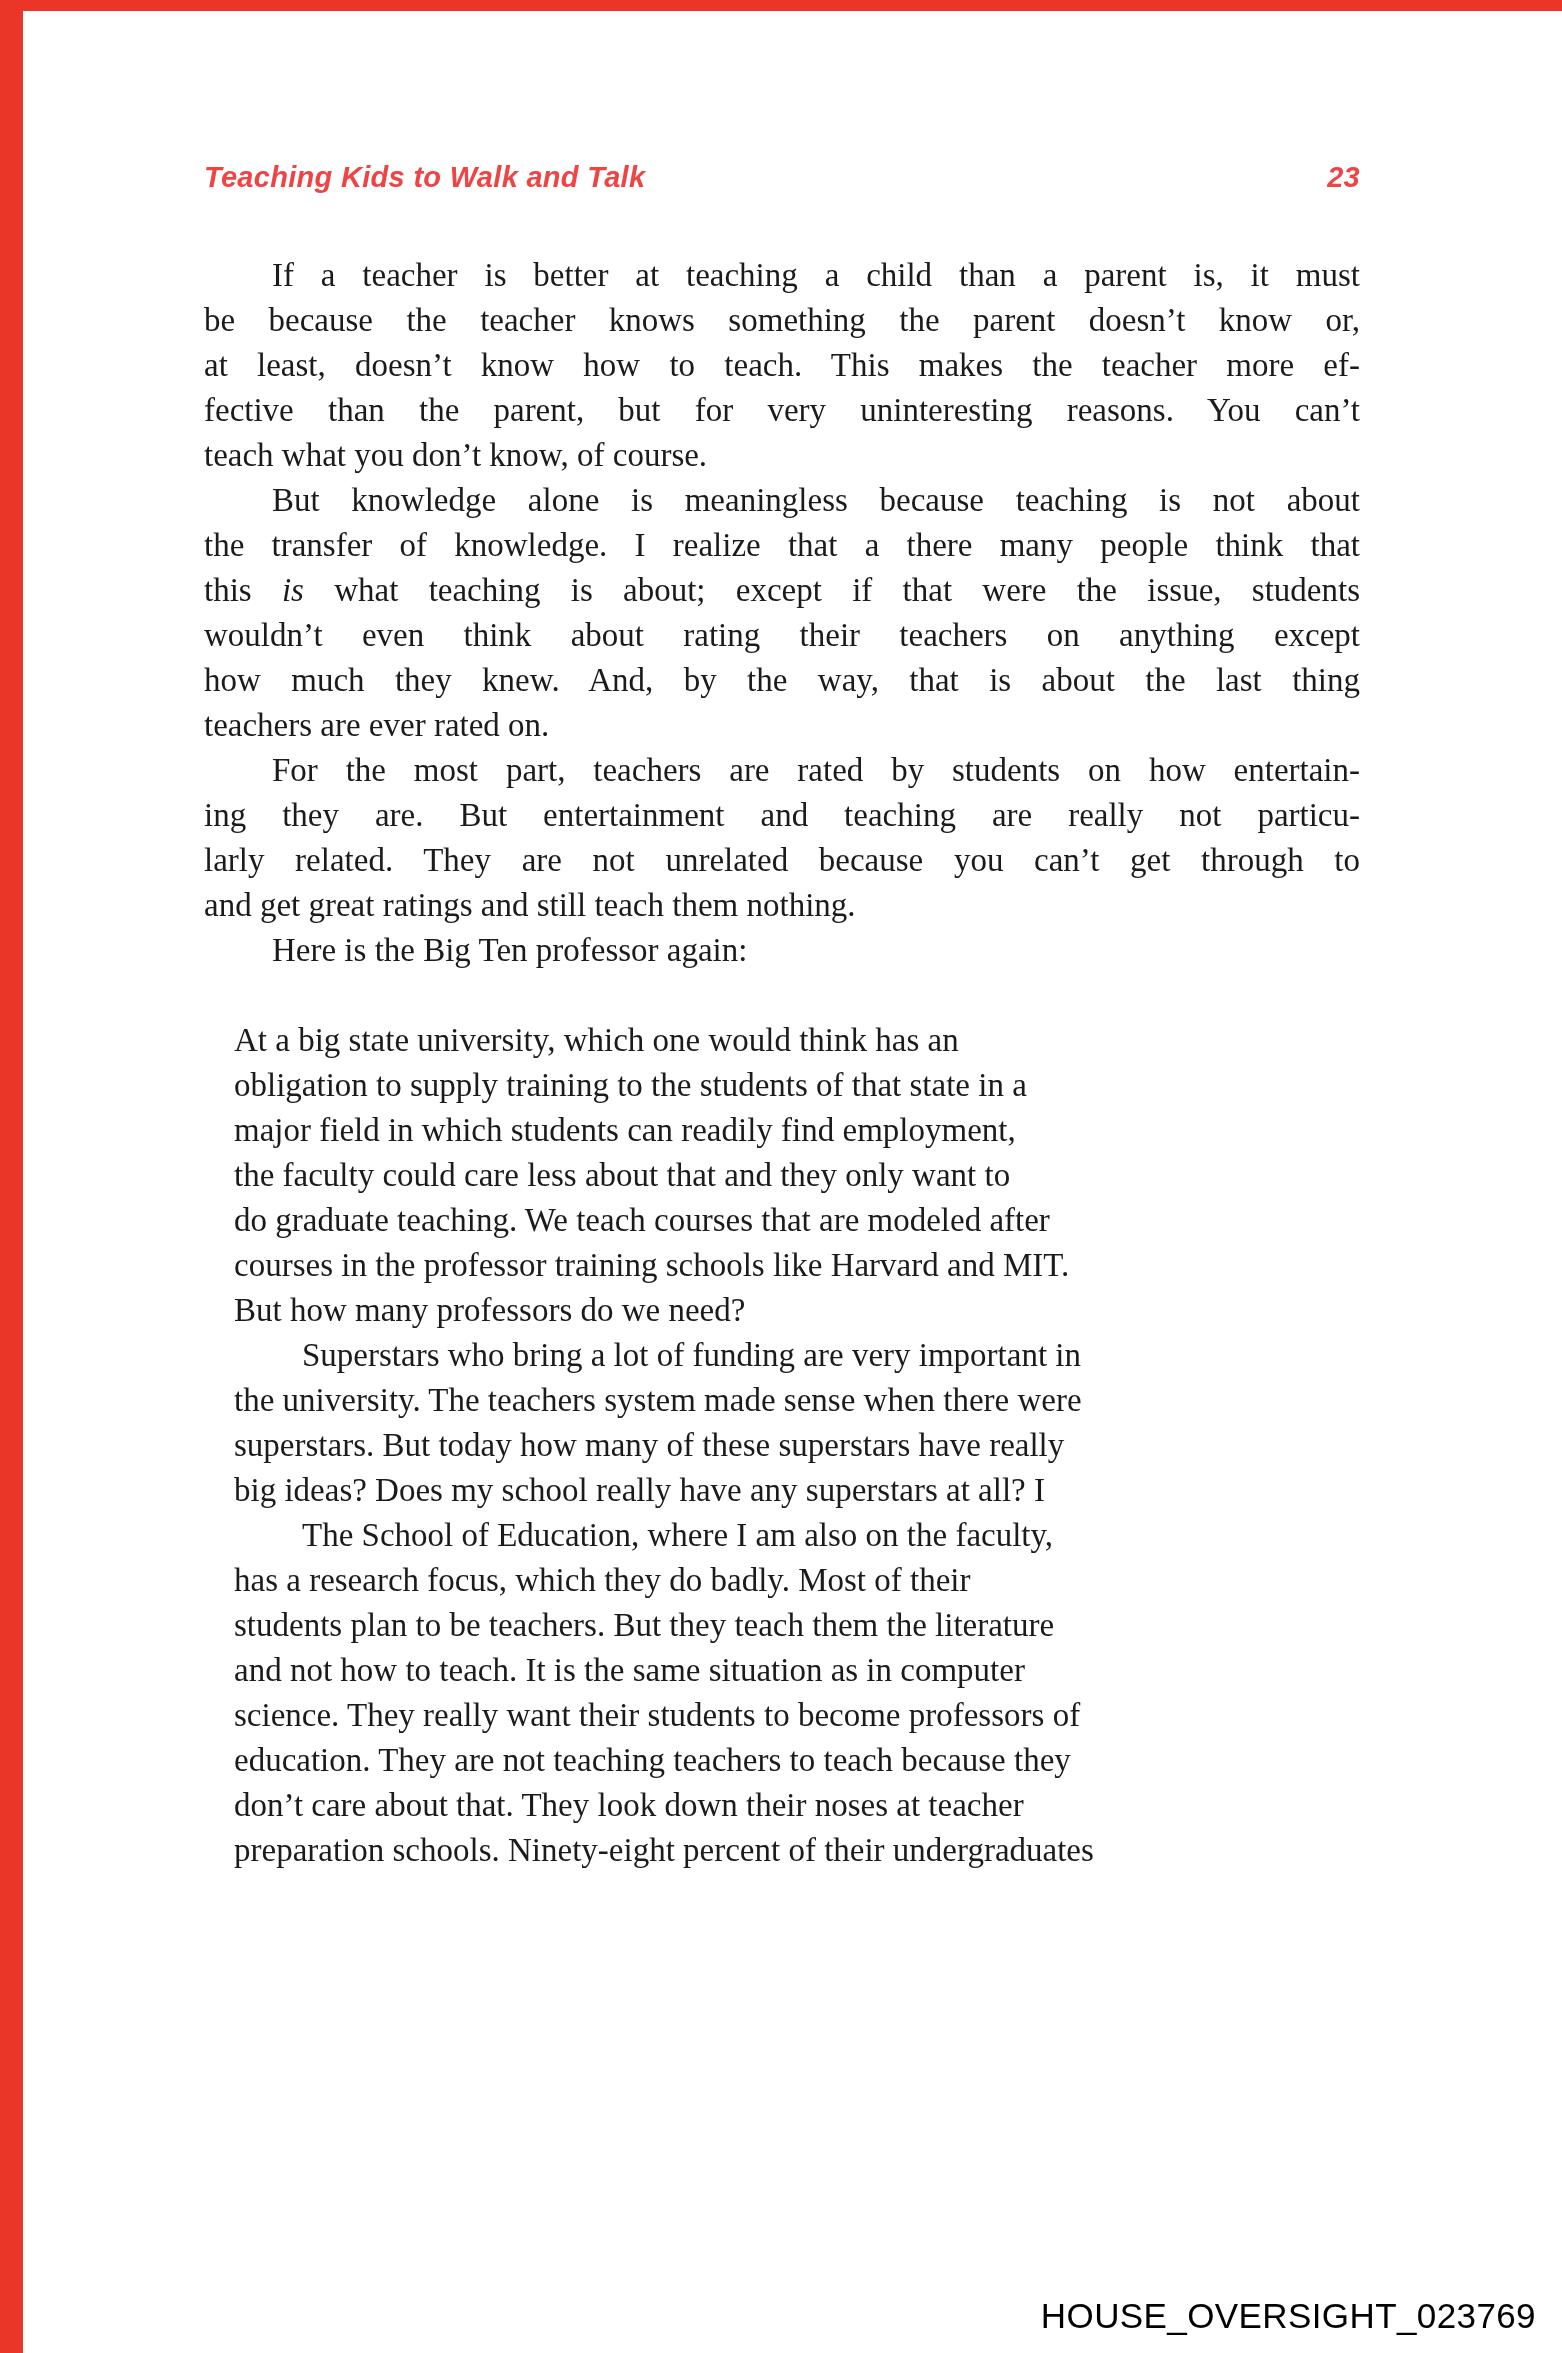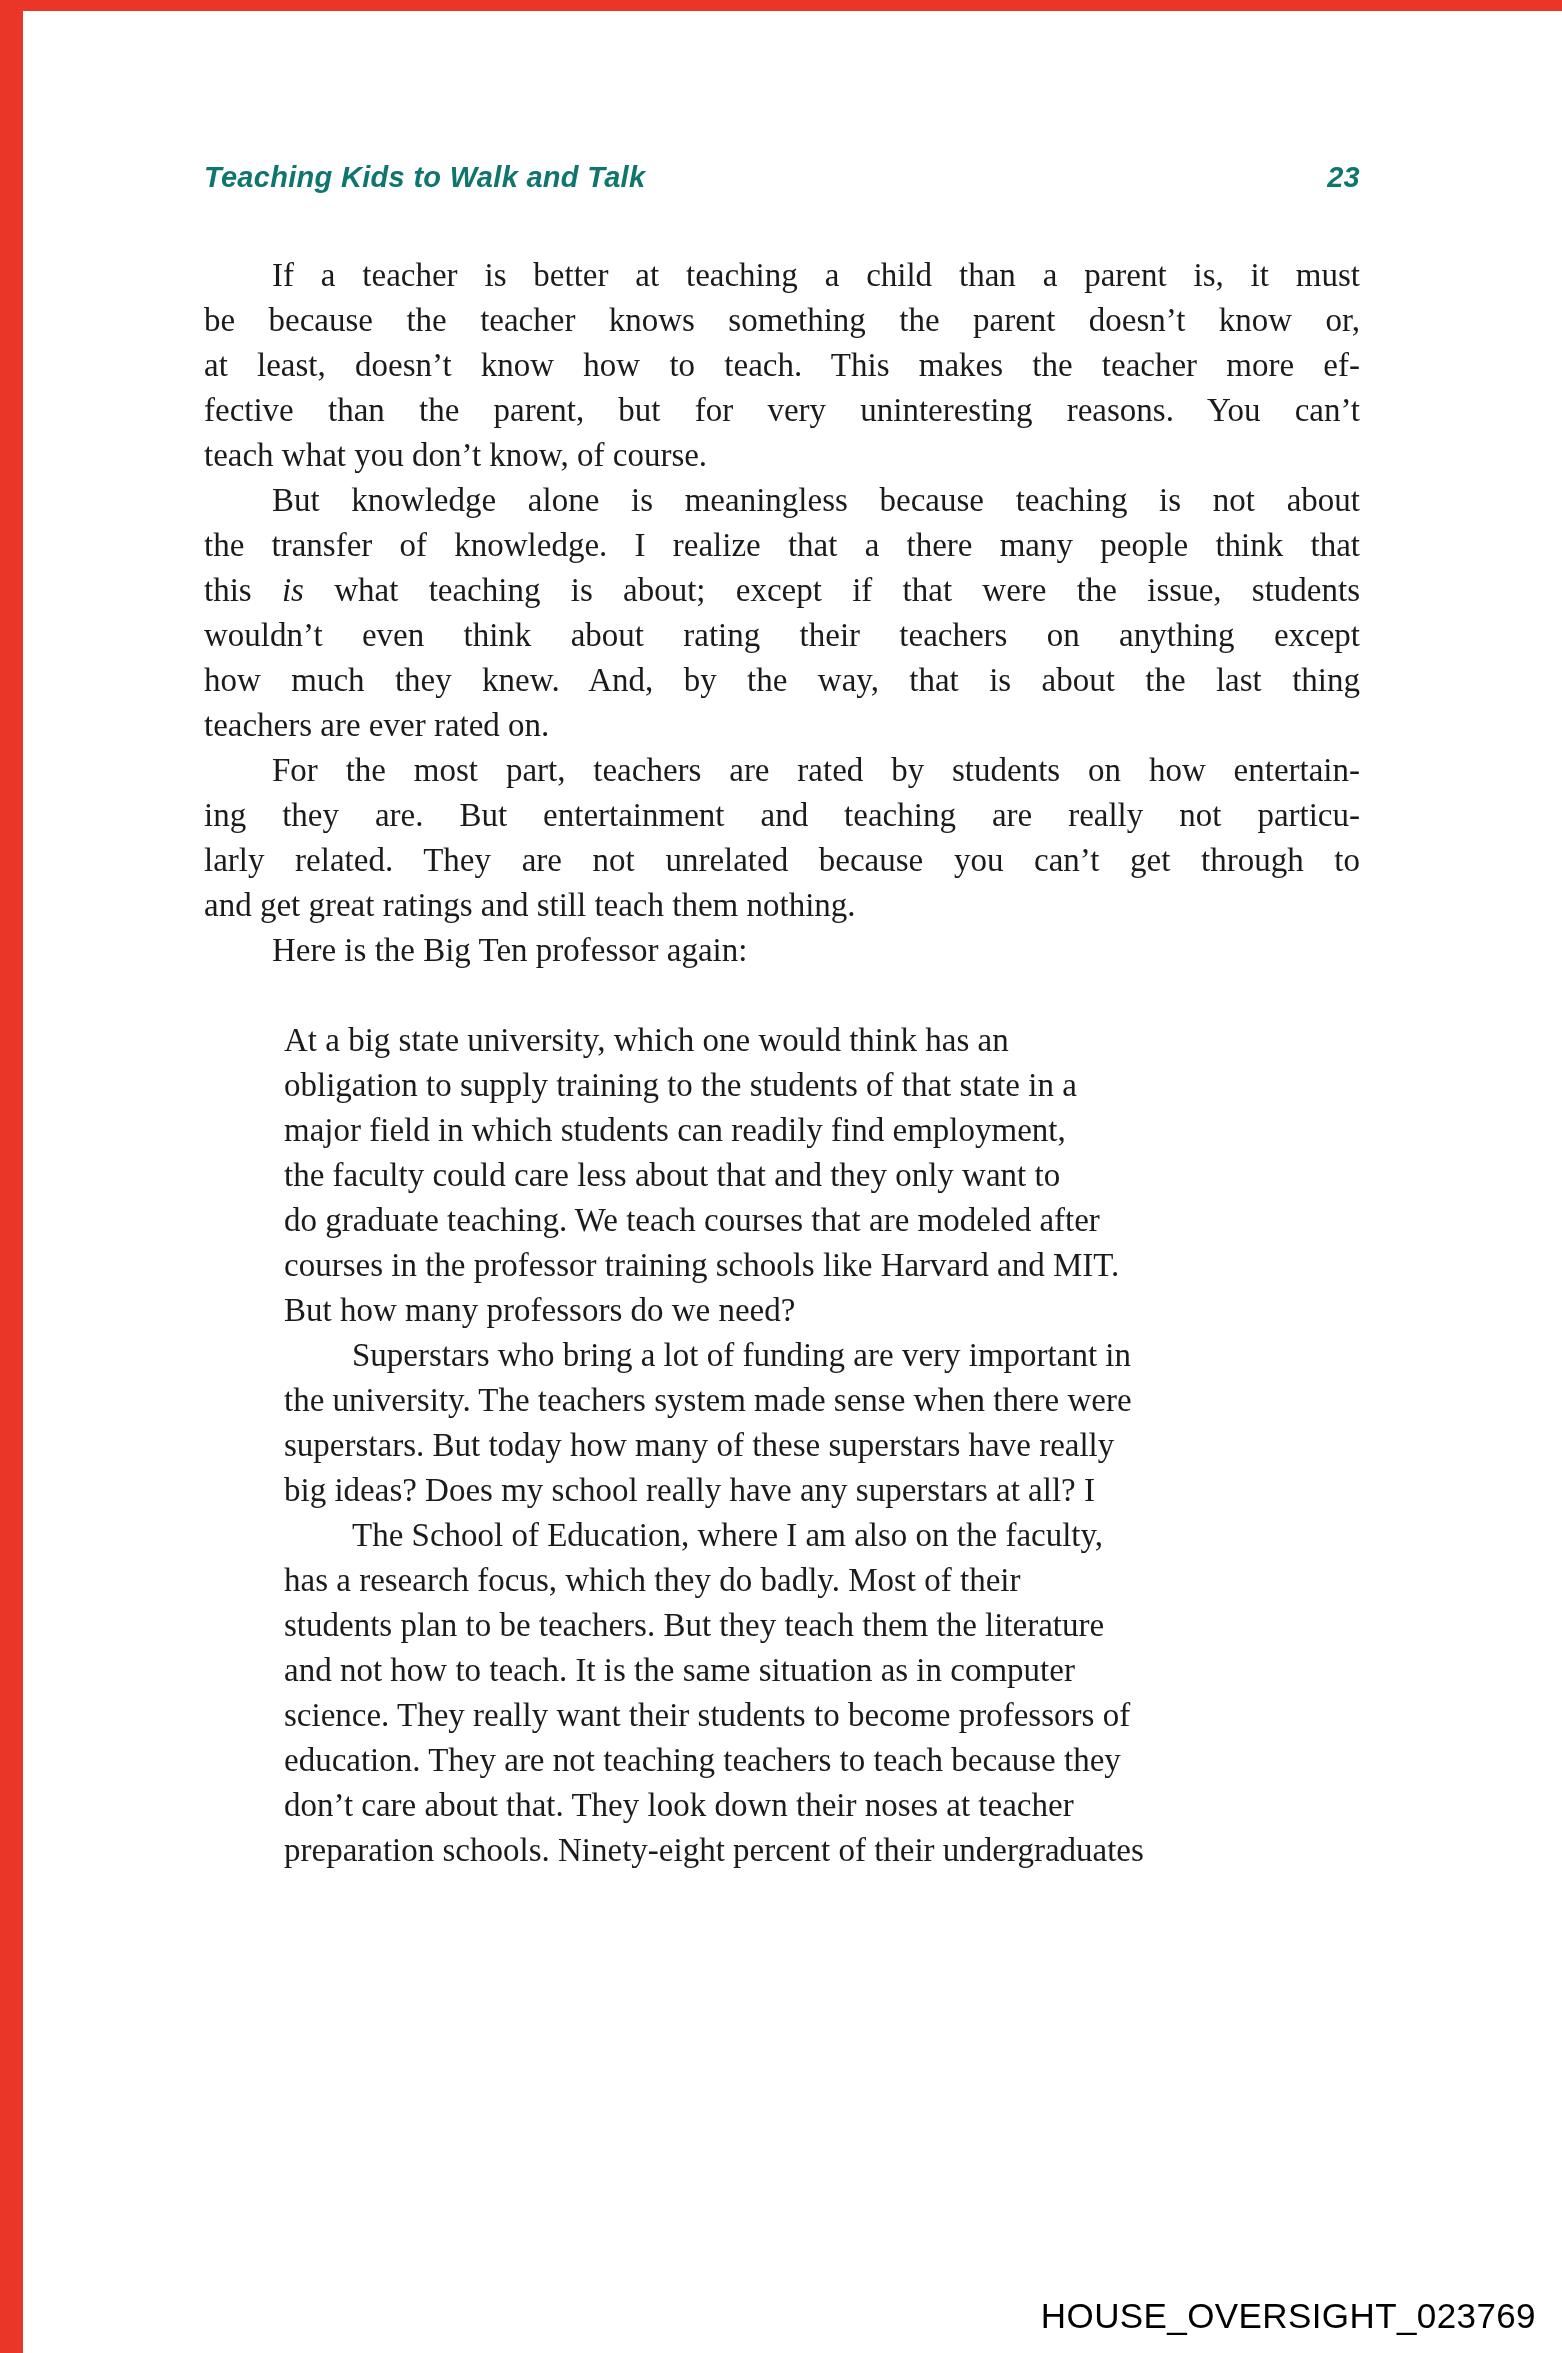--- a/index.html
+++ b/index.html
@@ -30,21 +30,21 @@
     left: 204px; top: 160px;
     width: 1156px;
     display: flex;
     justify-content: space-between;
     align-items: baseline;
     font-family: "Liberation Sans", sans-serif;
     font-weight: bold;
     font-style: italic;
     font-size: 29px;
     line-height: 34px;
-    color: #0f766e;
+    color: #ef4444;
     letter-spacing: 0.3px;
   }
   
   .text-body {
     position: absolute;
     left: 204px; top: 253px;
     width: 1156px;
     font-size: 33px;
     line-height: 45px;
   }
@@ -53,21 +53,21 @@
   .line.just {
     text-align: justify;
     text-align-last: justify;
     word-spacing: -2.6px;
   }
   .line.lastline { text-align: left; }
   .line.indent { text-indent: 68px; }
   .line.blank { height: 45px; }
   
   .quote {
-    margin-left: 80px;
+    margin-left: 30px;
     width: 1091px;
   }
   .quote .line { text-align: left; }
   i { font-style: italic; }
   
   .bates {
     position: absolute;
     top: 2293px;
     right: 26px;
     font-family: "Liberation Sans", sans-serif;

